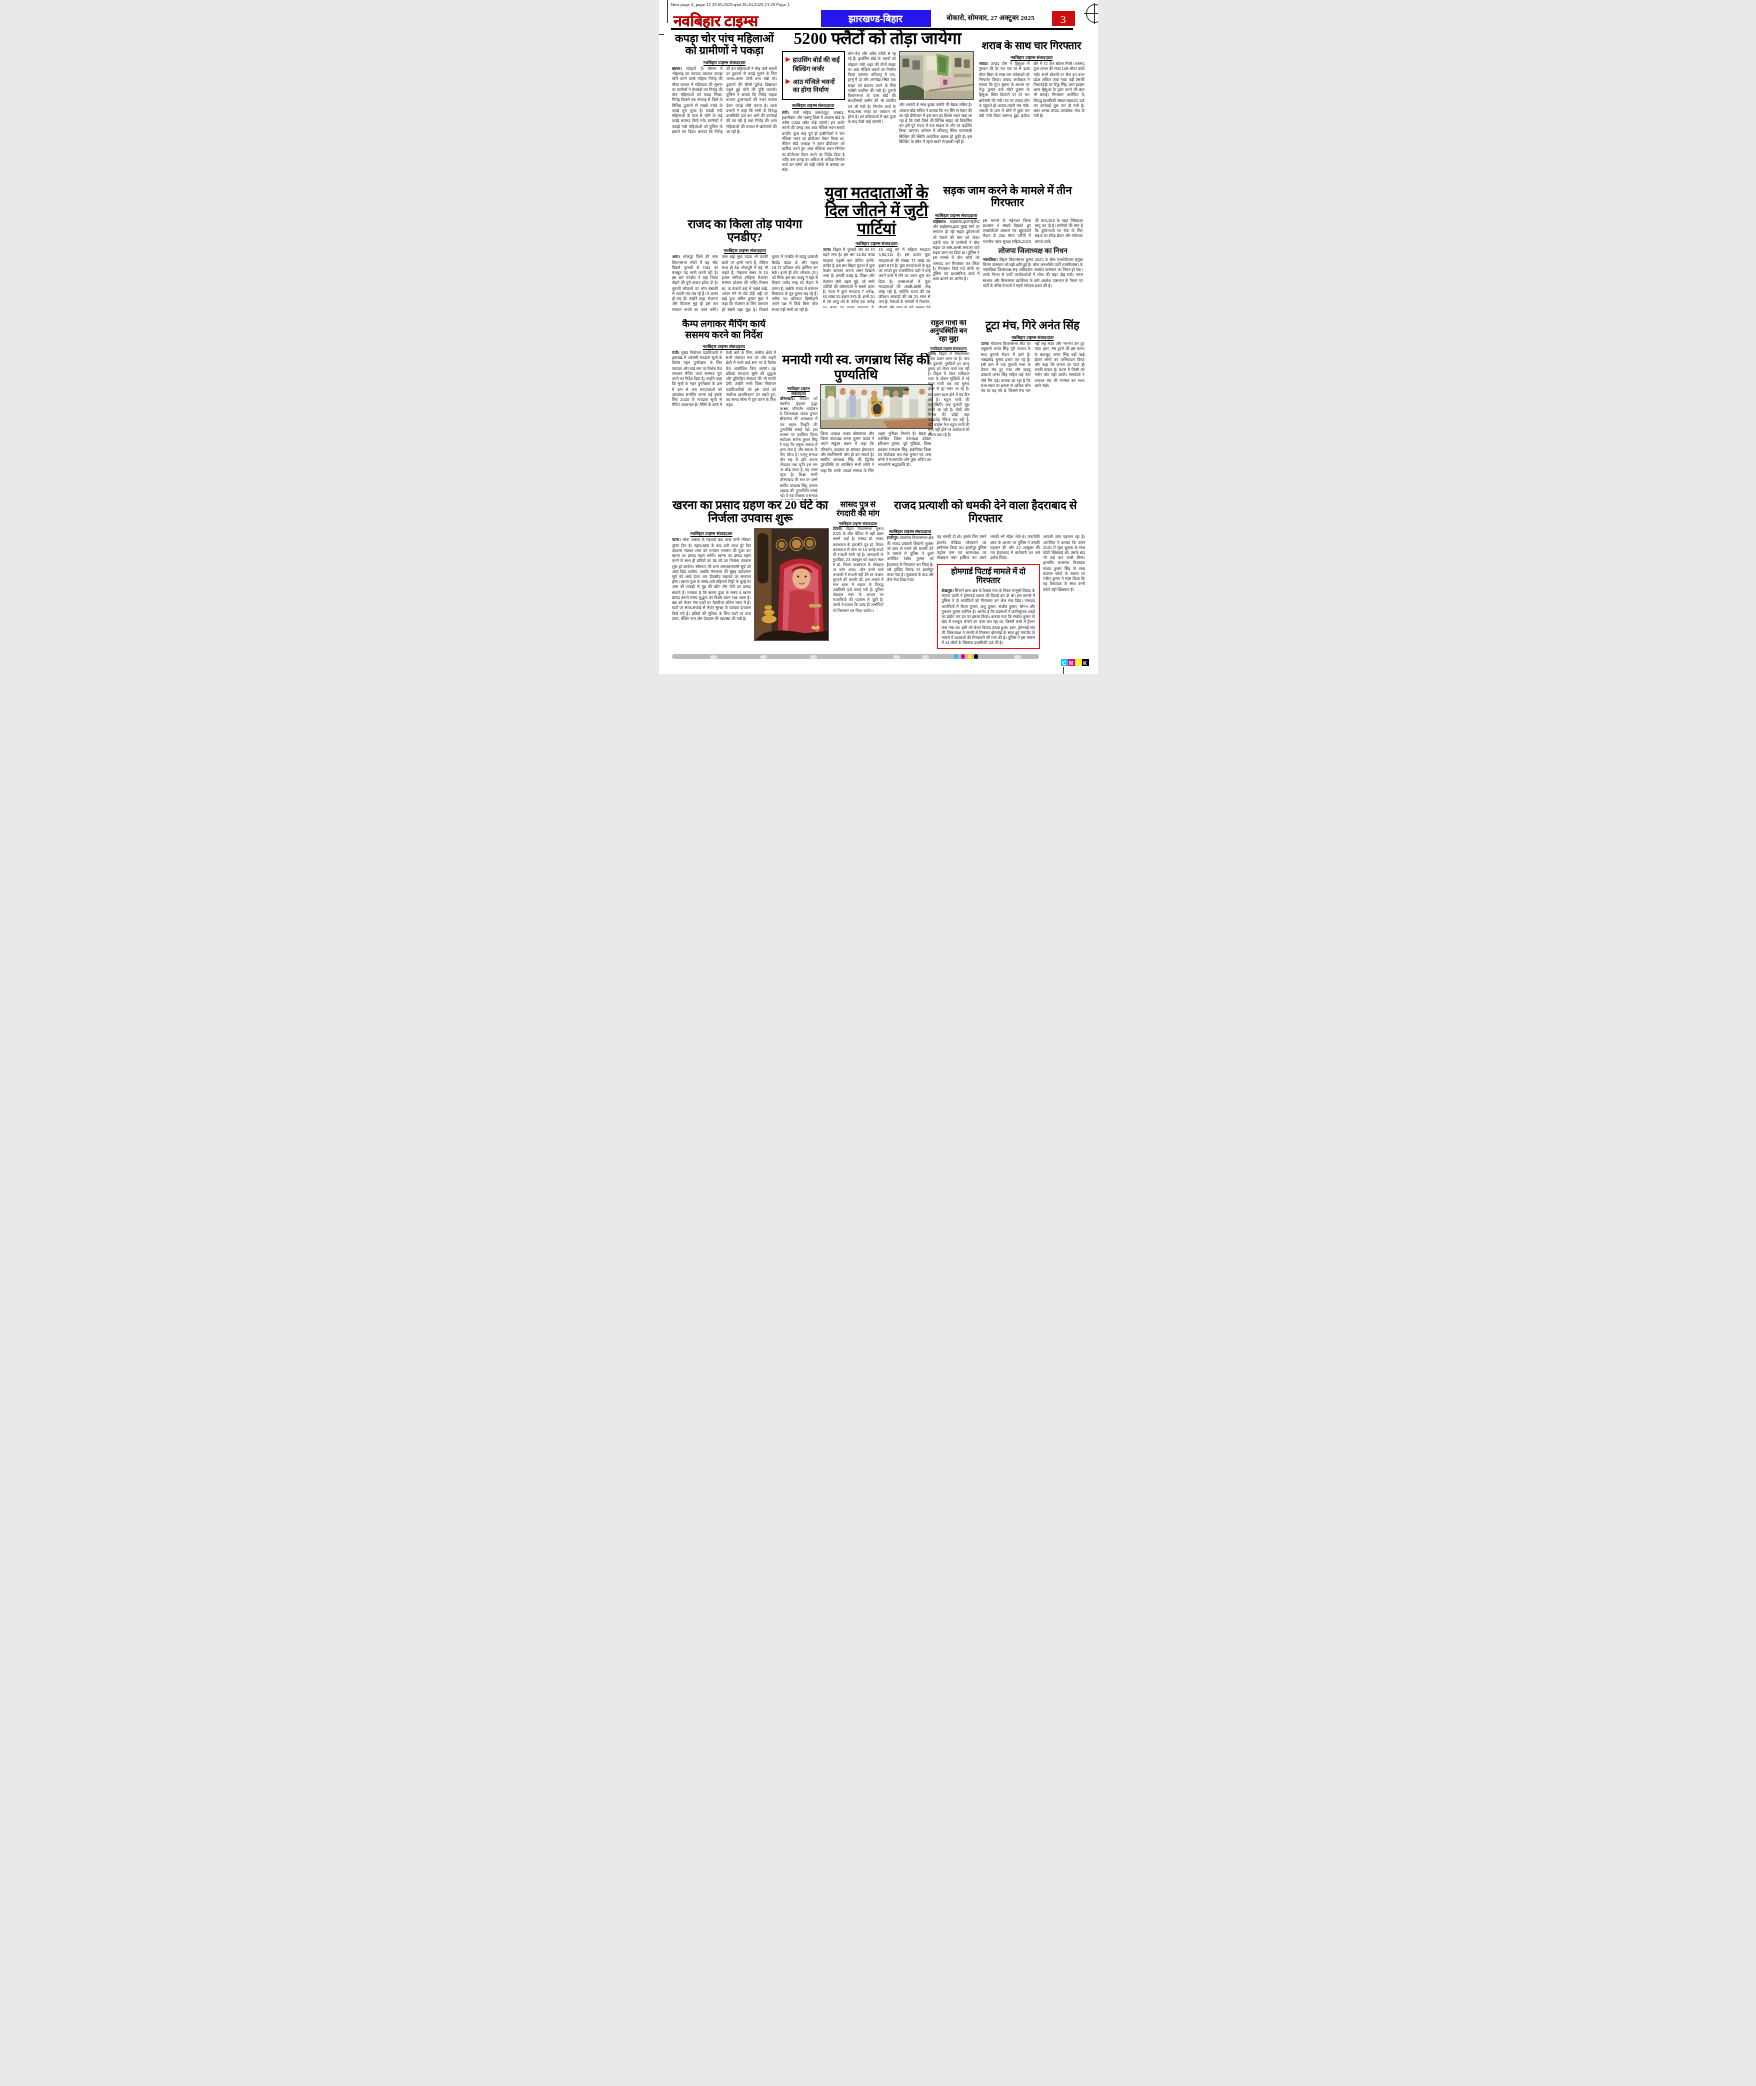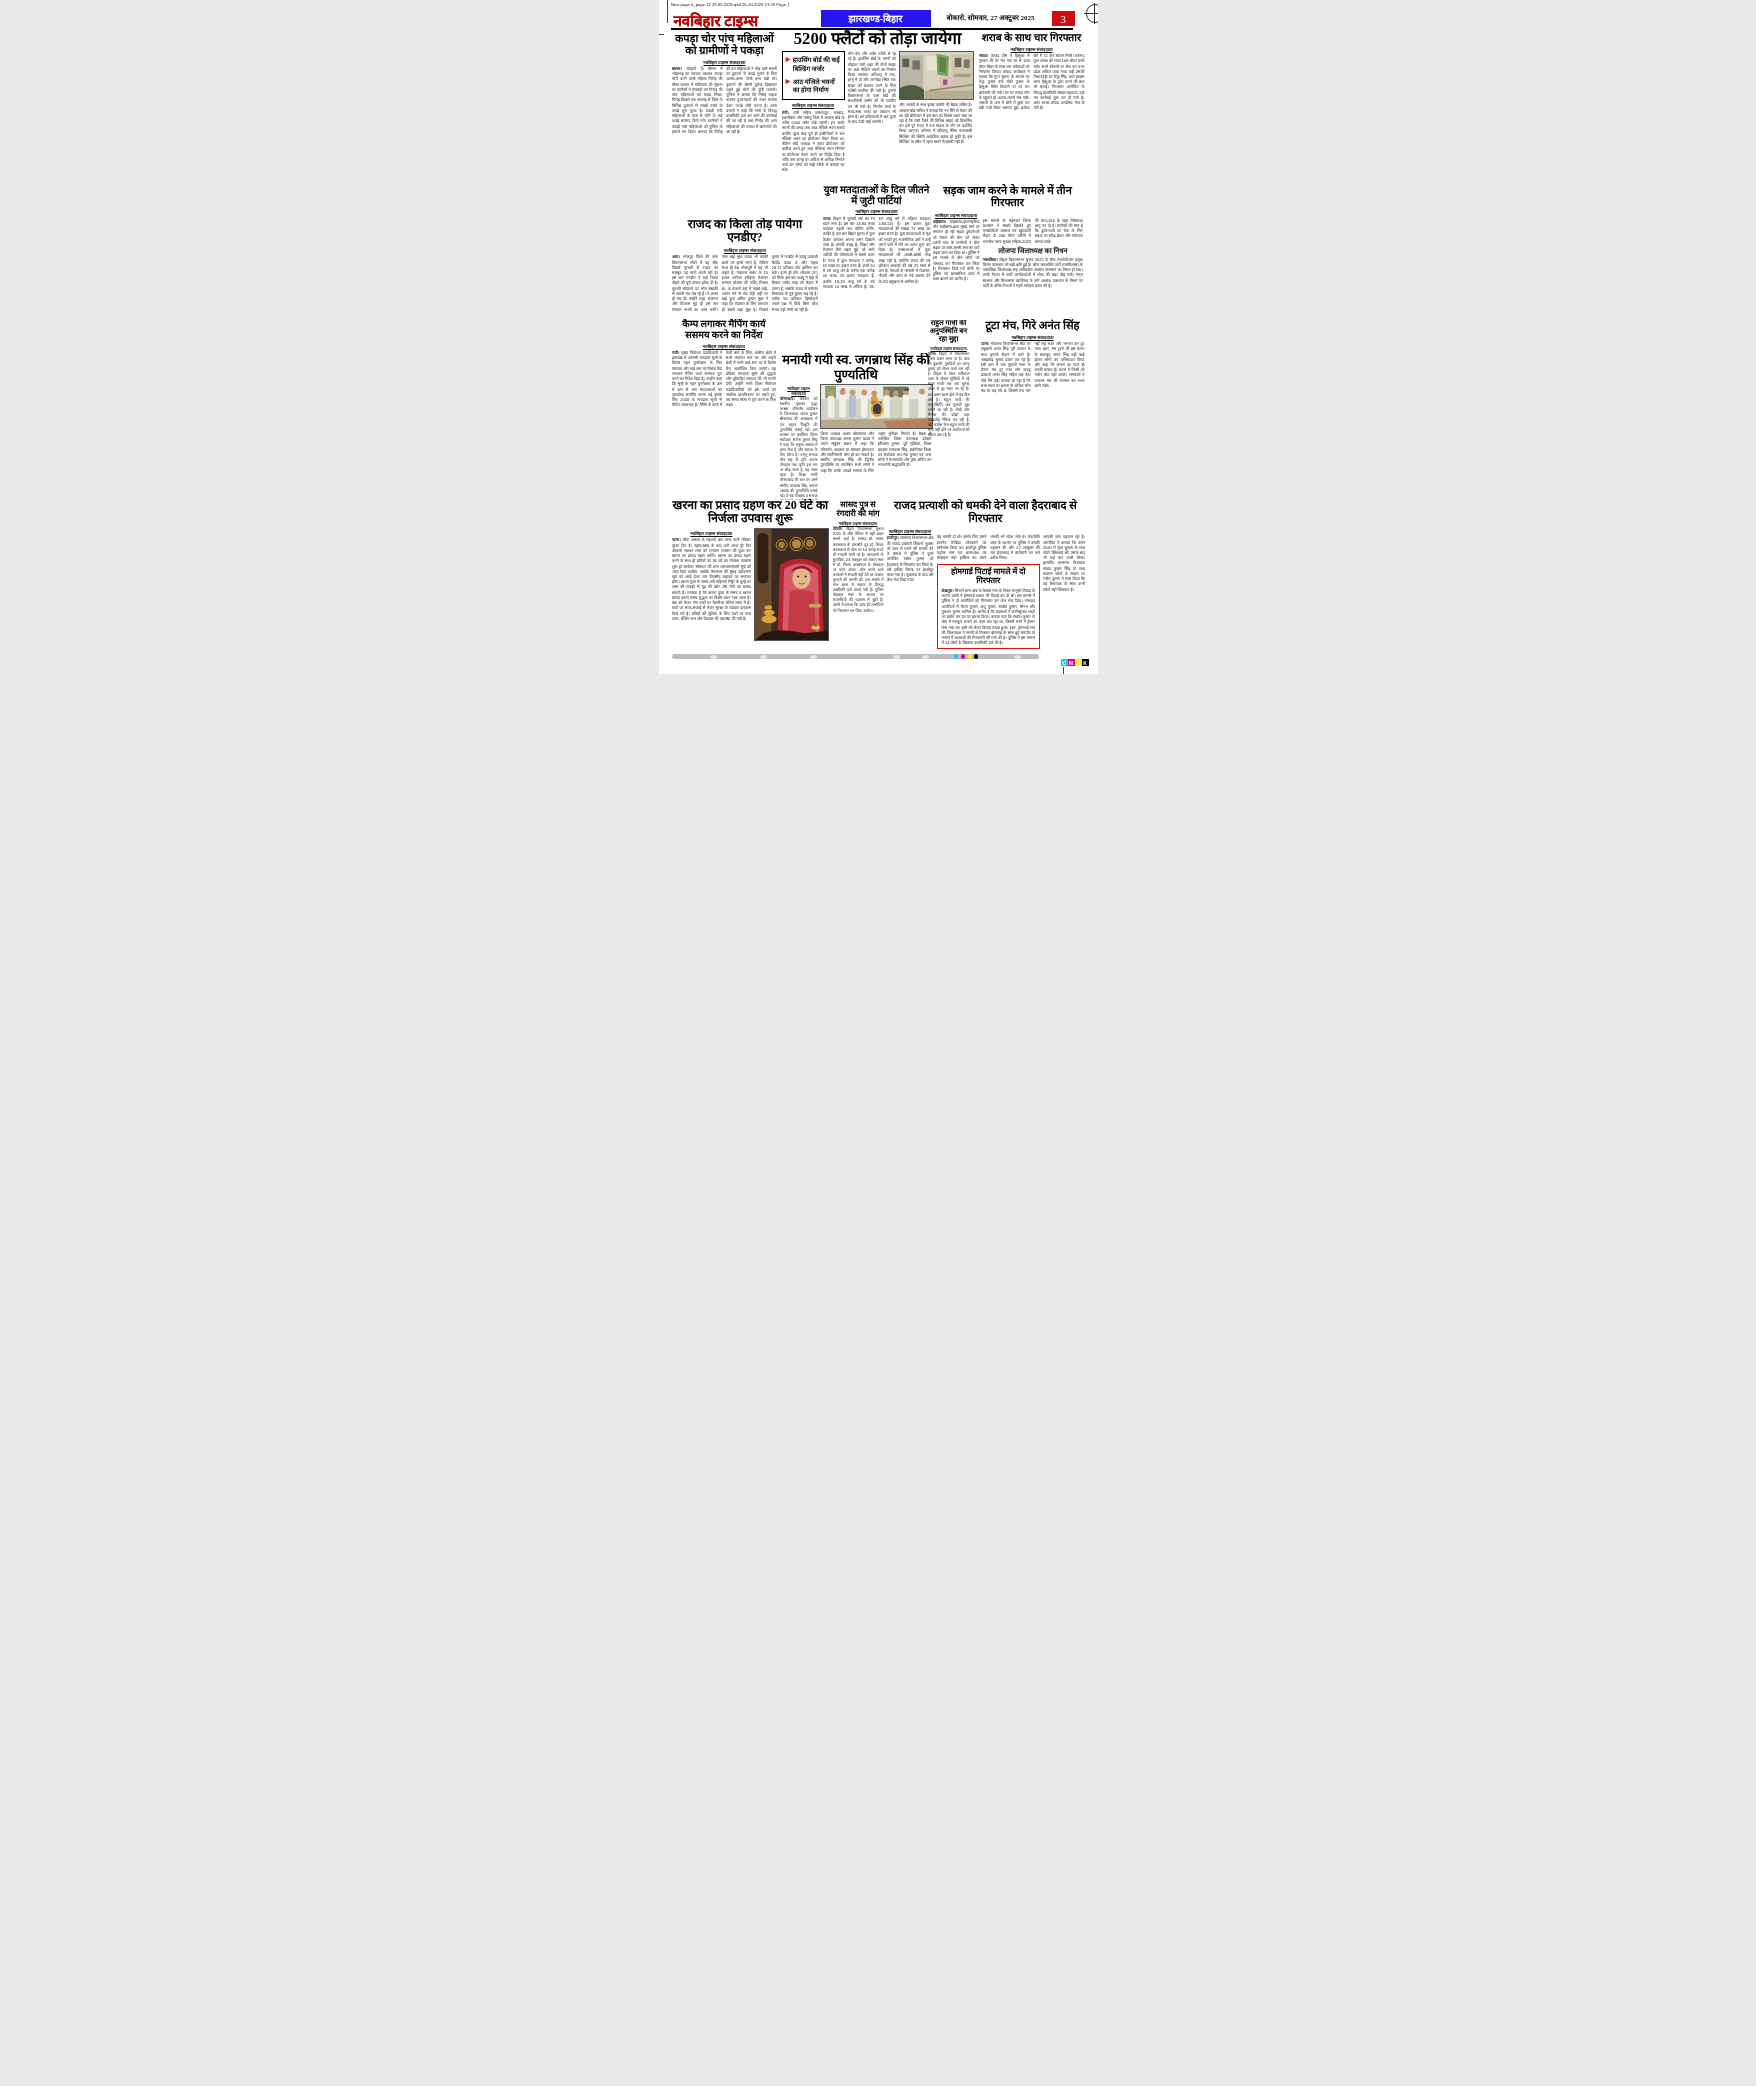--- a/index.html
+++ b/index.html
@@ -121,40 +121,40 @@
             <path d="M0 86 Q30 70 58 90 L58 112 L0 112 Z" fill="#4d5e3f"></path>
             <rect x="60" y="92" width="116" height="20" fill="#b7ad93"></rect>
             <path d="M70 90 L176 76 L176 80 L70 94 Z" fill="#8e886f"></path>
           </svg>
         </div>
         <div class="body" style="margin-top:2.1px;">और आवंटी के साथ ड्राफ्ट कमेटी की बैठक लंबित है। आवास बोर्ड सचिव ने बताया कि नए सिरे से तैयार की जा रही डीपीआर में इस बात का विशेष ध्यान रखा जा रहा है कि रांची जिले की विभिन्न साइट को विकसित कर इसे पूरे राज्य में एक माडल के तौर पर प्रदर्शित किया जाएगा। वर्तमान में बरियातू स्थित एलएफबी बिल्डिंग की स्थिति अत्यधिक खराब हो चुकी है। इस बिल्डिंग के फ्लैट में रहना खतरे से खाली नहीं है।</div>
       </div>
     </div>
   </section>
 
-  <section class="art" style="left:320px;top:32px;width:106px;height:139px;">
+  <section class="art" style="left:320px;top:40px;width:106px;height:139px;">
     <h2 class="hl" style="font-size:10.4px;">शराब के साथ चार गिरफ्तार</h2>
     <div class="byline">नवबिहार टाइम्स संवाददाता</div>
     <div class="body cols-2">
       <span class="dateline">नवादा।</span>
       <span>उत्पाद टीम ने हिसुआ में गुरुवार की देर रात एक घर से 108 लीटर बियर के साथ चार धंधेबाजों को गिरफ्तार किया। उत्पाद अधीक्षक ने बताया कि गुप्त सूचना के आधार पर टिंकू कुमार उर्फ मोटी कुमार के हिसुआ स्थित ठिकाने पर देर रात छापेमारी की गयी। घर पर उत्पाद टीम के पहुंचते ही अफरा-तफरी मच गयी। तलाशी के क्रम में बोरों में छुपा कर रखी गयी बियर बरामद हुई। प्रत्येक बोरे में 72 केन बोतल मिली। बरामद कुल शराब की मात्रा 108 लीटर पायी गयी। सभी बोतलों पर सेल इन उत्तर प्रदेश अंकित पाया गया। वहीं उसकी निशानदेही पर टिंकू सिंह, ग्राम हादसा थाना हिसुआ के द्वारा करने की बात भी बताई। गिरफ्तार आरोपित के विरुद्ध प्राथमिकी संख्या 860/25 दर्ज कर कार्रवाई शुरू कर दी गयी है। जब्त शराब उत्पाद कार्यालय भेज दी गयी है।</span>
     </div>
   </section>
 
   <section class="art" style="left:13.4px;top:189px;width:146px;height:124px;margin-top:29px;">
     <h2 class="hl" style="font-size:12px;">राजद का किला तोड़ पायेगा एनडीए?</h2>
     <div class="byline">नवबिहार टाइम्स संवाददाता</div>
     <div class="body cols-3">
       <span class="dateline">आरा।</span>
       <span>भोजपुर जिले की सात विधानसभा सीटों में यह सीट पिछले चुनावों से राजद का मजबूत गढ़ मानी जाती रही है। इस बार एनडीए ने यहां किला तोड़ने की पूरी ताकत झोंक दी है। चुनावी चौपालों पर लोग बेबाकी से अपनी राय रख रहे हैं। ने अलग ही राय दी। उन्होंने कहा, रोजगार और विकास मुद्दे ही इस बार सरकार बनाने का काम करेंगे। पास खड़े मुन्ना यादव भी उनकी बातों पर हामी भरते हैं, लेकिन साथ ही ठेठ भोजपुरी में यह भी कहते हैं, 'मेहरारू सबन के 10 हजार रूपिया (महिला रोजगार सम्मान योजना की राशि) मिलल बा, ऊ केकरों कहे में नइखे बाड़े, आपन मने से वोट दीहें' वहीं पर खड़े युवा अमित कुमार मुन्ना ने कहा कि रोजगार के लिए पलायन ही सबसे बड़ा मुद्दा है। पिछले चुनाव में एनडीए से जदयू प्रत्याशी बिजेंद्र यादव थे और महज 18.77 प्रतिशत वोट हासिल कर सके। इतने ही वोट लोजपा (रा.) को मिले। इस बार जदयू ने यहां से विधान पार्षद साह को मैदान में उतारा है, जबकि राजद से वर्तमान विधायक के पुत्र चुनाव लड़ रहे हैं। करीब 50 प्रतिशत हिस्सेदारी अपने पक्ष में किये बिना जीत संभव नहीं मानी जा रही है।</span>
     </div>
   </section>
 
   <section class="art" style="left:164px;top:184px;width:108px;height:124px;">
-    <h2 class="hl" style="font-size:10px;">युवा मतदाताओं के दिल जीतने में जुटी पार्टियां</h2>
+    <h2 class="hl" style="font-size:16px;text-decoration:underline;">युवा मतदाताओं के दिल जीतने में जुटी पार्टियां</h2>
     <div class="byline">नवबिहार टाइम्स संवाददाता</div>
     <div class="body cols-2">
       <span class="dateline">पटना।</span>
       <span>बिहार में चुनावी जंग का रंग चढ़ने लगा है। इस बार 14.84 लाख मतदाता पहली बार वोटिंग करेंगे। जाहिर है, इस बार बिहार चुनाव में युवा फैक्टर जमकर अपना असर दिखाने वाला है। इसकी वजह है- शिक्षा और रोजगार जैसे अहम मुद्दे, जो सभी पार्टियों की घोषणाओं में सबसे ऊपर हैं। राज्य में कुल मतदाता 7 करोड़, 43 लाख 55 हजार 976 हैं। इनमें 20 से 29 आयु वर्ग के करीब एक करोड़ 60 लाख 70 हजार मतदाता हैं, जबकि 18-19 आयु वर्ग के नये मतदाता 14 लाख से अधिक हैं। 18-19 आयु वर्ग में महिला मतदाता 5,84,115 हैं। इस प्रकार युवा मतदाताओं की संख्या 77 लाख 26 हजार 879 है। युवा मतदाताओं के मूड को भांपते हुए राजनीतिक दलों ने उन्हें अपने पाले में लेने का जतन शुरू कर दिया है। जनसभाओं में युवा मतदाताओं की अच्छी-खासी भीड़ उमड़ रही है, क्योंकि राज्य की 58 प्रतिशत आबादी की उम्र 25 साल से कम है। नेताओं के भाषणों में रोजगार, नौकरी और काम के नये अवसर देने के वादे प्रमुखता से शामिल हैं।</span>
     </div>
   </section>
 
   <section class="art" style="left:274px;top:184px;width:150px;height:124px;">
     <h2 class="hl" style="font-size:11px;">सड़क जाम करने के मामले में तीन गिरफ्तार</h2>
     <div class="flexrow" style="gap:3.3px;margin-top:0.8px;">

